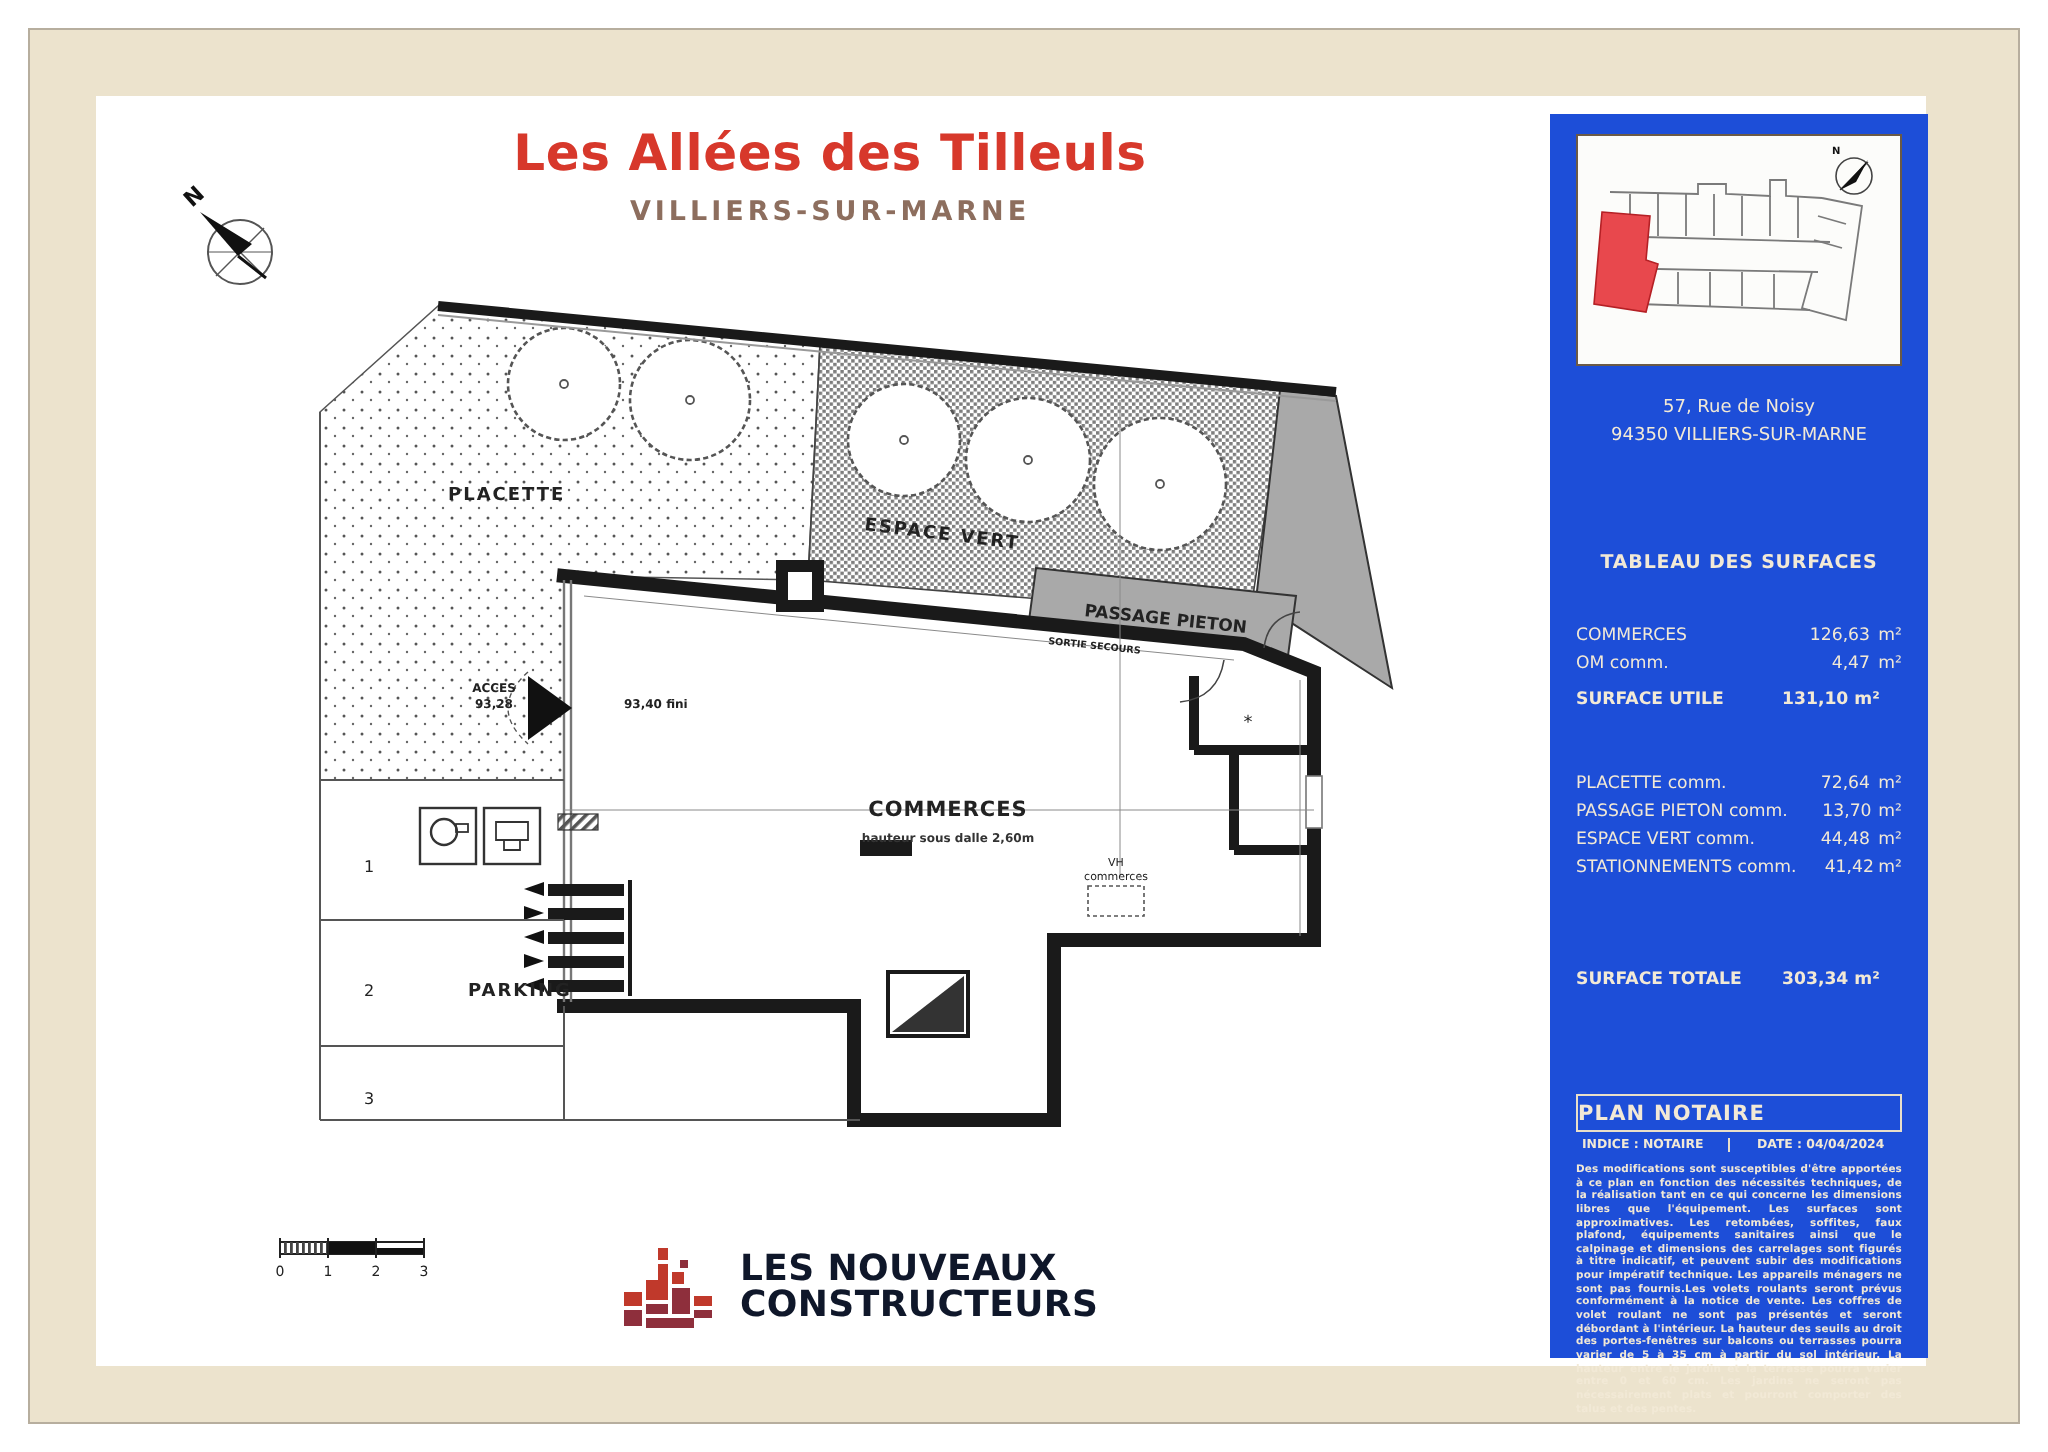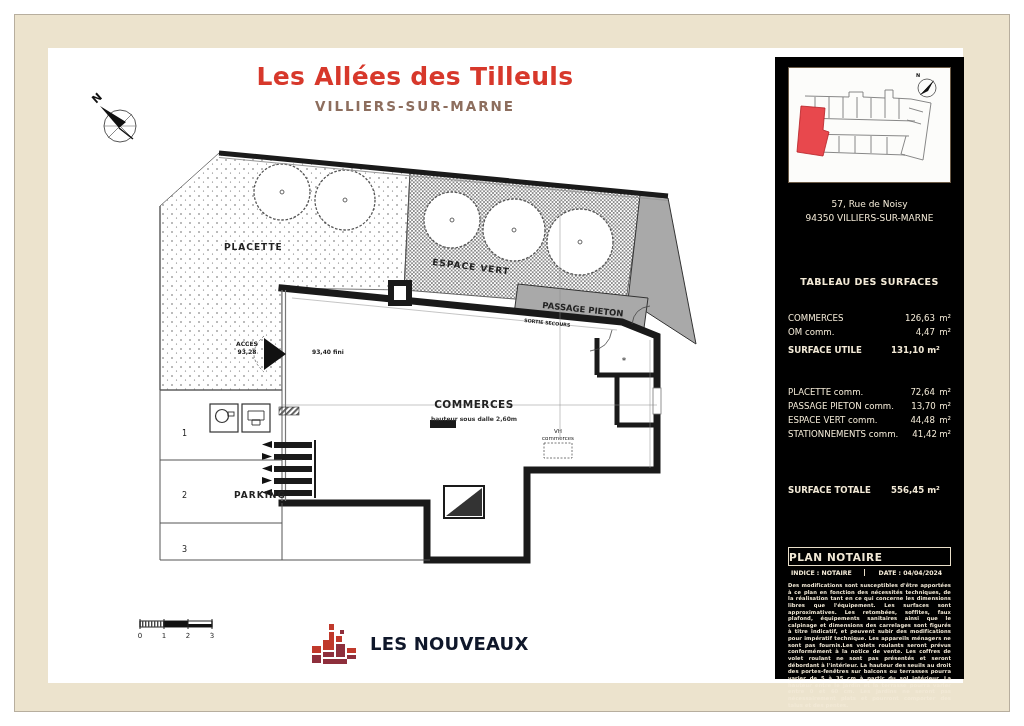--- a/index.html
+++ b/index.html
@@ -17,21 +17,21 @@
   .compass{position:absolute;left:82px;top:86px;}
   .plan-svg{position:absolute;left:152px;top:140px;}
   .scalebar{position:absolute;left:130px;top:614px;}
 
   
   .logo{position:absolute;left:310px;top:622px;display:flex;align-items:center;gap:10px;}
   .logo-text{color:#0f172a;font-weight:bold;font-size:18px;line-height:0.98;letter-spacing:0.2px;}
 
   
   .panel{position:absolute;left:775px;top:57px;width:189px;height:622px;
-         background:#000000;color:#f2e9d6;padding:10px 13px;box-sizing:border-box;}
+         background:#1d4ed8;color:#f2e9d6;padding:10px 13px;box-sizing:border-box;}
   .thumb{width:100%;height:116px;background:#fcfcfa;border:1px solid #6b5a46;box-sizing:border-box;}
   .address{margin-top:15px;text-align:center;font-size:9px;line-height:1.55;}
   .surf-title{margin-top:50px;text-align:center;font-weight:bold;font-size:9.5px;letter-spacing:0.4px;}
   .surf-table{margin-top:26px;font-size:8.6px;}
   .srow{display:flex;margin-bottom:4px;align-items:baseline;}
   .slabel{flex:1;white-space:nowrap;}
   .sval{width:44px;text-align:right;white-space:nowrap;}
   .sunit{width:16px;text-align:right;}
   .srow.bold{font-weight:bold;}
   .gap-sm{margin-top:8px;}
@@ -229,20 +229,21 @@
       <rect x="13" y="18" width="11" height="10" fill="#c0392b"></rect>
       <rect x="26" y="14" width="6" height="6" fill="#c0392b"></rect>
       <rect x="26" y="22" width="9" height="13" fill="#8e2f3c"></rect>
       <rect x="13" y="30" width="11" height="5" fill="#8e2f3c"></rect>
       <rect x="13" y="37" width="24" height="5" fill="#8e2f3c"></rect>
       <rect x="37" y="26" width="9" height="5" fill="#c0392b"></rect>
       <rect x="37" y="33" width="9" height="4" fill="#8e2f3c"></rect>
     </svg>
     <div class="logo-text">
       <div>LES NOUVEAUX</div>
+      <div>CONSTRUCTEURS</div>
     </div>
   </div>
 
   <div class="panel">
     <div class="thumb">
       <svg width="161" height="114" viewBox="0 0 161 114">
         <g stroke="#7a7a7a" stroke-width="0.9" fill="none">
           <path d="M16,28 L60,29 L60,24 L74,24 L74,29 L96,30 L96,22 L104,22 L104,30 L122,31"></path>
           <line x1="26" y1="29" x2="26" y2="50"></line>
             <line x1="40" y1="29" x2="40" y2="50"></line>
@@ -311,21 +312,21 @@
         <span class="sval">44,48</span>
         <span class="sunit">m²</span>
       </div>
       <div class="srow">
         <span class="slabel">STATIONNEMENTS comm.</span>
         <span class="sval">41,42</span>
         <span class="sunit">m²</span>
       </div>
       <div class="srow bold gap-lg">
         <span class="slabel">SURFACE TOTALE</span>
-        <span class="sval">556,45 m²</span>
+        <span class="sval">303,34 m²</span>
         <span class="sunit"></span>
       </div>
     </div>
 
     <div class="notaire">
       <div class="nt-box">PLAN NOTAIRE</div>
       <div class="nt-row">
         <div class="nt-cell-l">INDICE :  NOTAIRE</div>
         <div class="nt-cell-r">DATE :  04/04/2024</div>
       </div>

